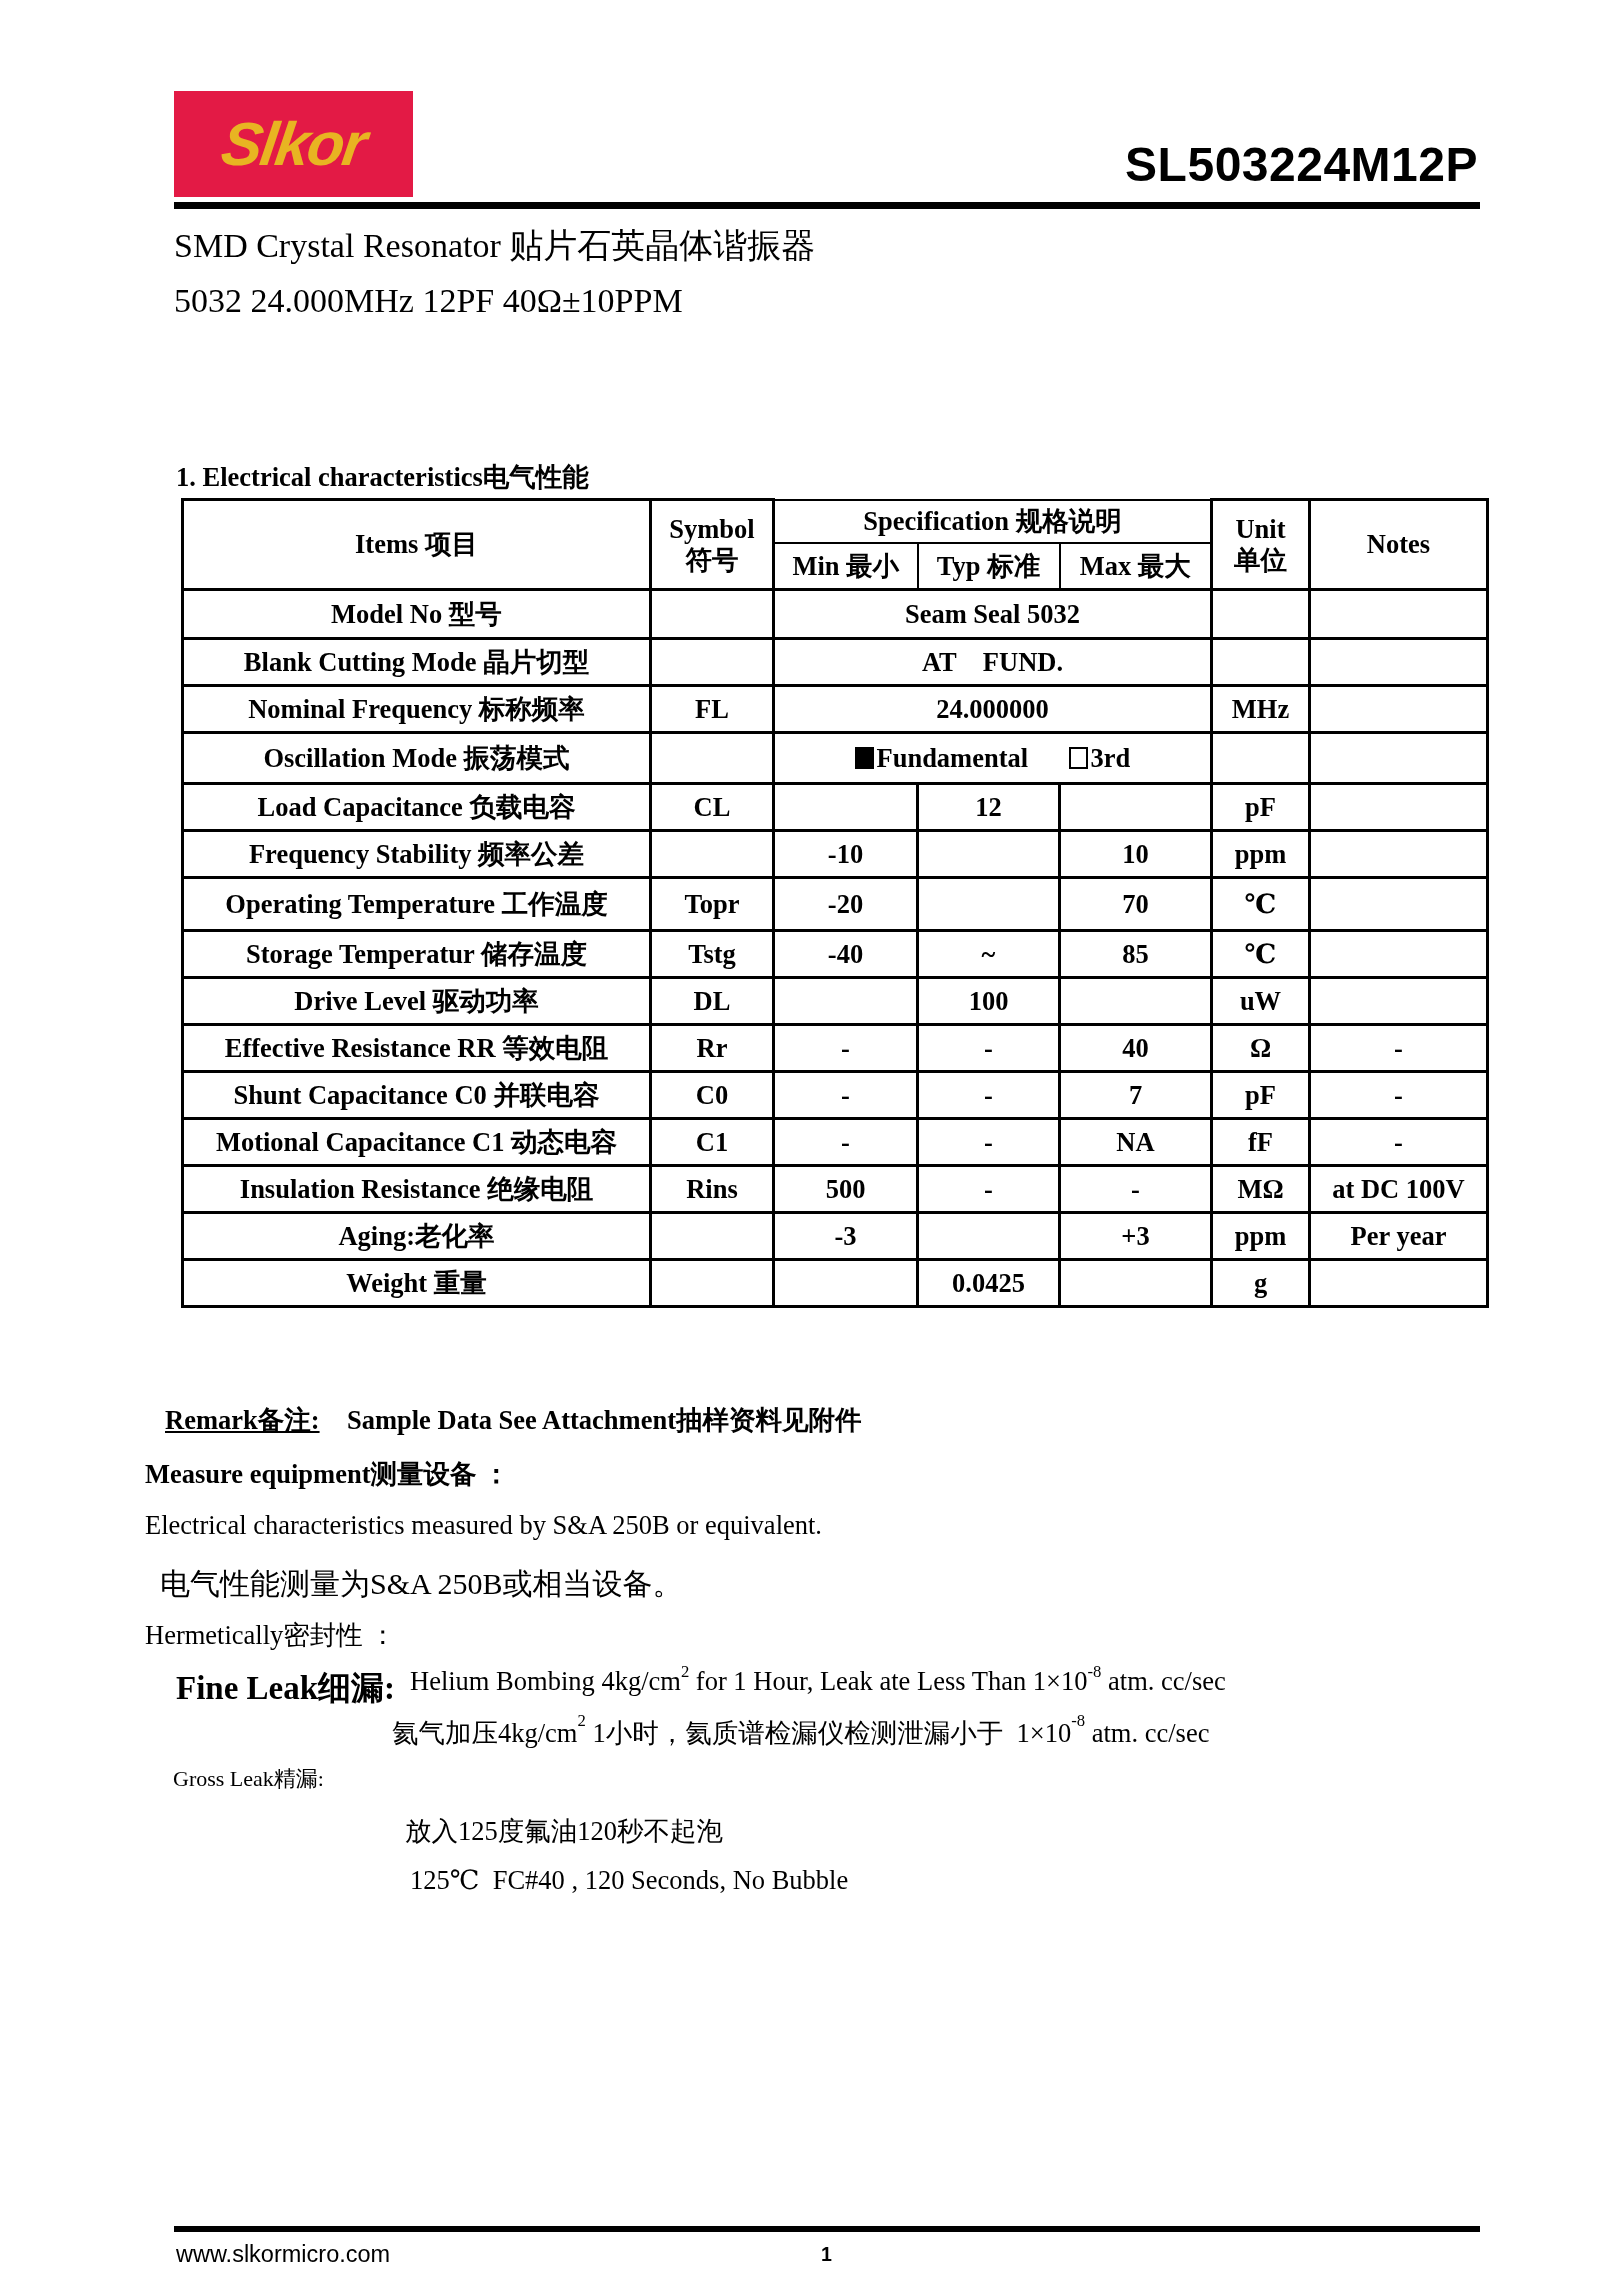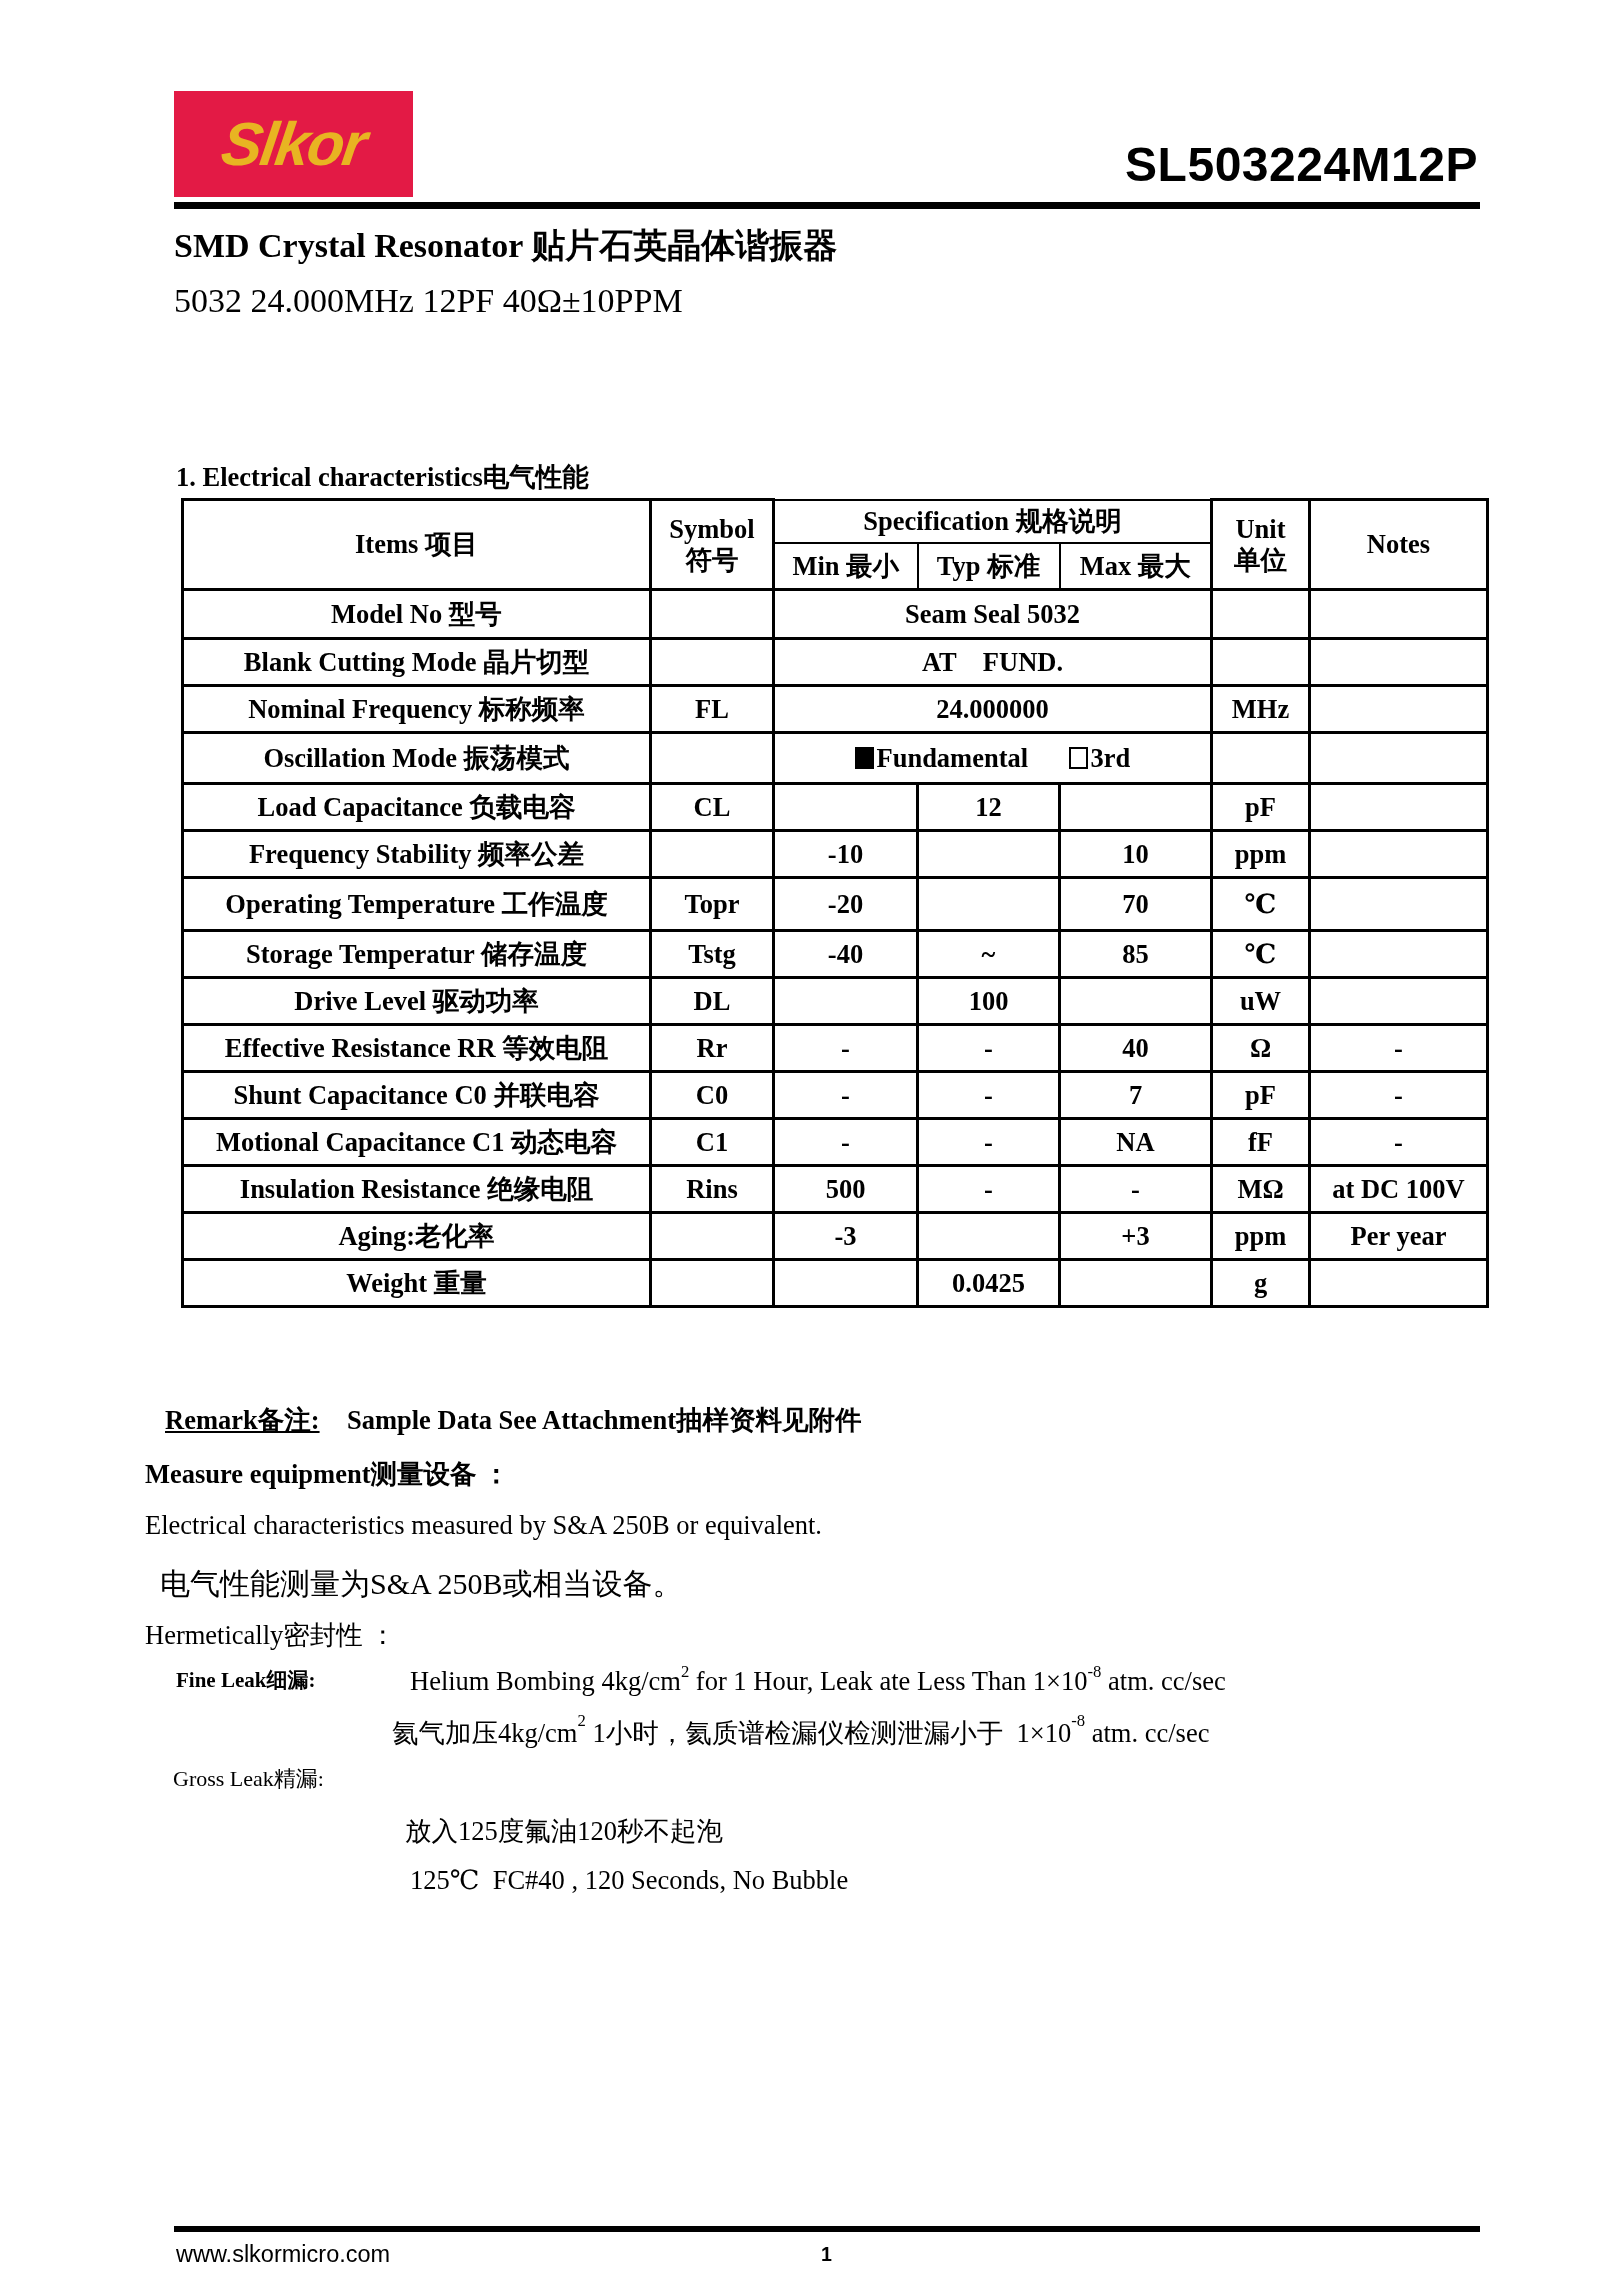--- a/index.html
+++ b/index.html
@@ -7,39 +7,39 @@
          font-family:"Liberation Serif", "DejaVu Serif", serif; color:#000; }
   .abs { position:absolute; }
   .logo { left:174px; top:91px; width:239px; height:106px; background:#e31a45; }
   .logo-text { position:absolute; left:0; top:0; width:100%; height:100%;
     display:flex; align-items:center; justify-content:center;
     font-family:"Liberation Sans", "DejaVu Sans", sans-serif; font-weight:bold; font-style:italic;
     font-size:61px; color:#e8b422; letter-spacing:-2px; transform:skewX(-8deg); }
   .part-no { right:143px; top:137px; font-family:"Liberation Sans", "DejaVu Sans", sans-serif;
     font-weight:bold; font-size:48px; letter-spacing:0.5px; }
   .header-rule { left:174px; top:202px; width:1306px; height:6.9px; background:#000; }
-  .subtitle1 { left:174px; top:223px; font-size:34px;font-weight:bold; }
+  .subtitle1 { left:174px; top:223px; font-size:34px; }
   .subtitle2 { left:174px; top:282px; font-size:34px; }
   .section-title { left:176px; top:459px; font-size:26.5px; font-weight:bold; }
 
   table.spec { position:absolute; left:181px; top:498px; width:1307px; border-collapse:collapse;
     font-weight:bold; font-size:26.5px; table-layout:fixed; }
   table.spec td { border:3.9px solid #000; text-align:center; vertical-align:middle; padding:0; line-height:1.15; }
   table.spec td.thin { border-width:2.9px; }
   .w-items{width:468px}.w-sym{width:123px}.w-min{width:144px}.w-typ{width:142px}
   .w-max{width:152px}.w-unit{width:98px}.w-notes{width:178px}
 
   .remark { left:145px; top:1402px; font-size:26.5px; font-weight:bold;margin-left:20px; }
   .remark u { text-decoration:underline; }
   .remark .val { margin-left:27.4px; }
   .measure-title { left:145px; top:1456px; font-size:26.5px; font-weight:bold; }
   .measure-en { left:145px; top:1510px; font-size:26.5px; }
   .measure-cn { left:160px; top:1564px; font-size:30px; }
   .herm-title { left:145px; top:1617px; font-size:26.5px; font-weight:normal; }
-  .fine-label { left:176px; top:1666px; font-size:21px; font-weight:bold; }
+  .fine-label { left:176px; top:1666px; font-size:33px; font-weight:bold; }
   .fine-en { left:410px; top:1666px; font-size:26.5px; }
   .fine-cn { left:392px; top:1715px; font-size:26.5px; }
   .gross-label { left:173px; top:1764px; font-size:22px; font-weight:normal; }
   .gross-en { left:410px; top:1864px; font-size:26.5px; }
   .gross-cn { left:405px; top:1813px; font-size:26.5px; }
   sup { font-size:16.7px; vertical-align:top; position:relative; top:-3.9px; }
 
   .footer-rule { left:174px; top:2226px; width:1306px; height:5.9px; background:#000; }
   .footer-url { left:176px; top:2241px; font-family:"Liberation Sans", "DejaVu Sans", sans-serif; font-size:23.5px; }
   .footer-page { left:821px; top:2243px; font-family:"Liberation Sans", "DejaVu Sans", sans-serif; font-size:19.6px; font-weight:bold; }

